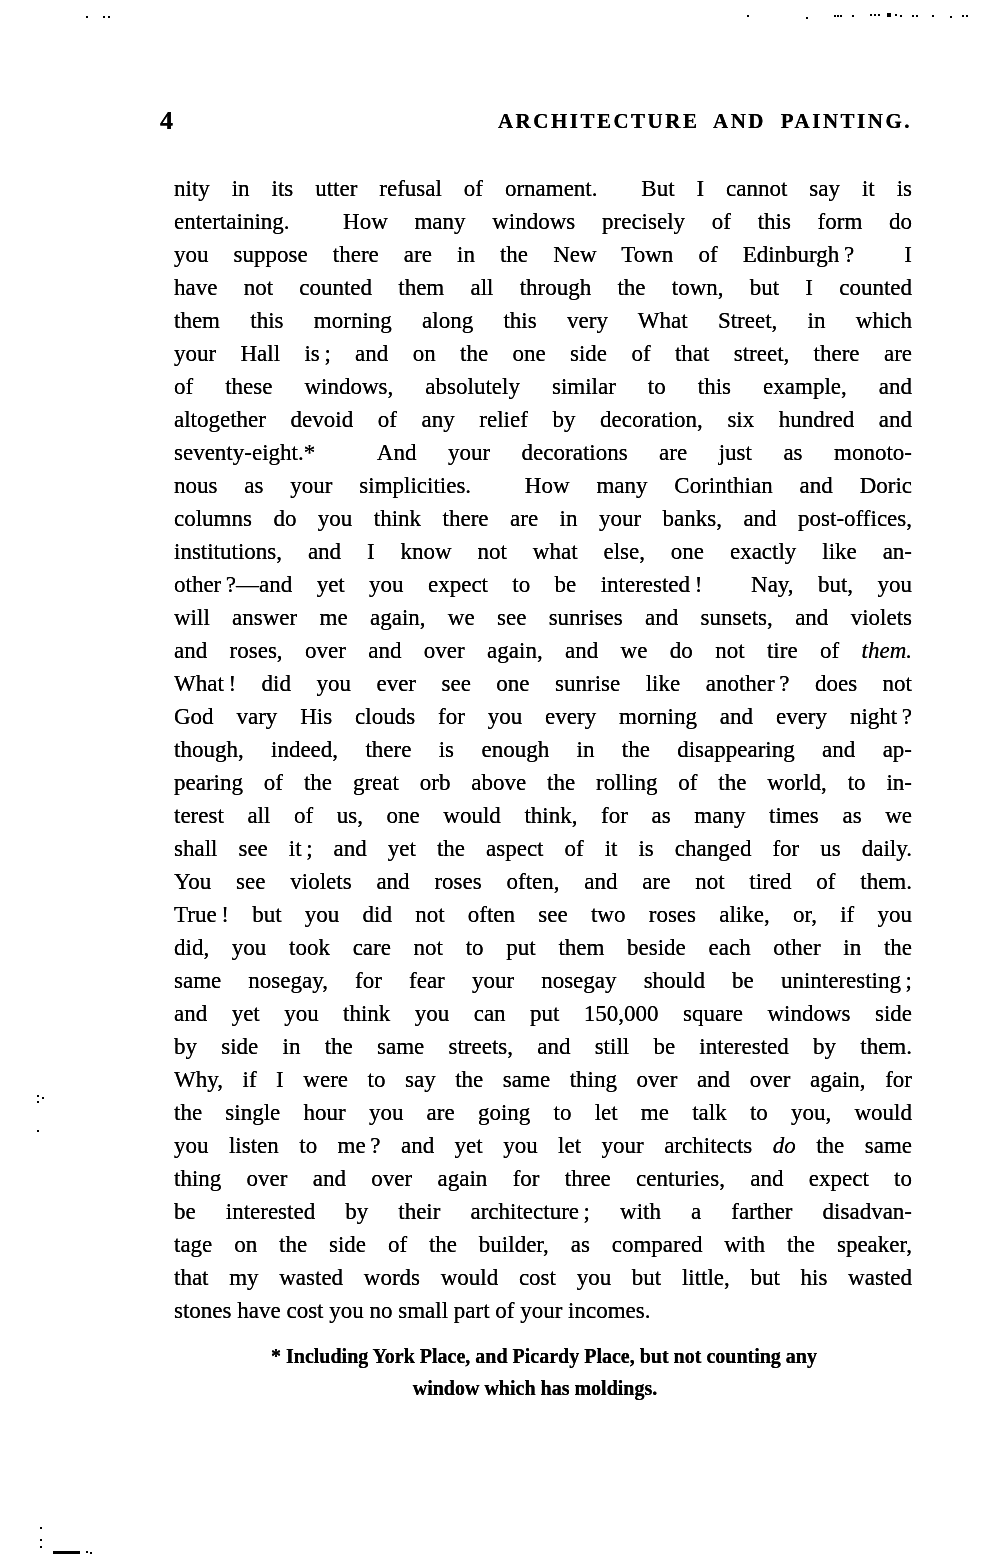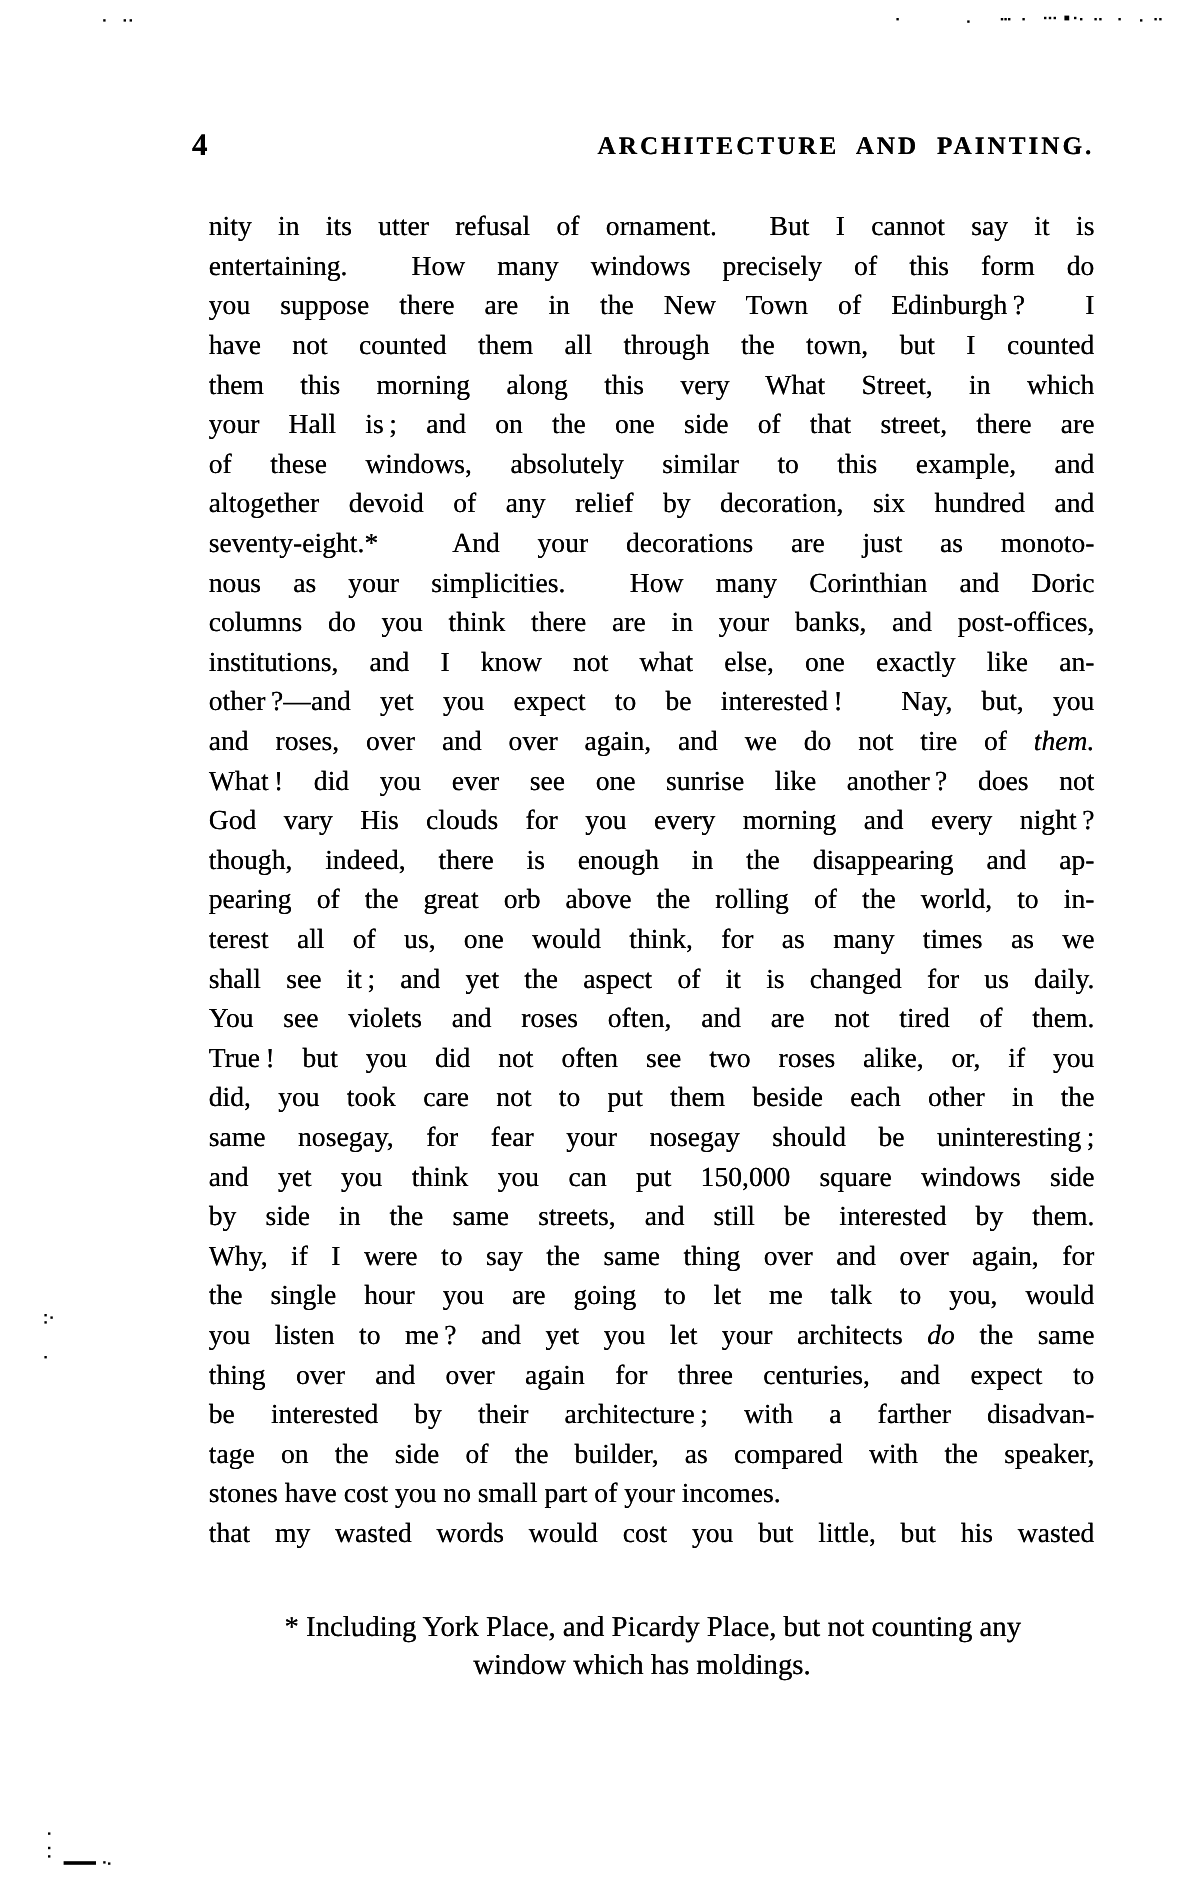--- a/index.html
+++ b/index.html
@@ -67,22 +67,22 @@
     content: "";
     display: inline-block;
     width: 100%;
     height: 0;
   }
   .footnote-block {
     position: absolute;
     top: 1340px;
     left: 158px;
     width: 754px;
-    font-size: 24px;
-    font-weight: normal;
+    font-size: 20px;
+    font-weight: bold;
     text-shadow: 0 0 0.3px currentColor;
   }
   .footnote-block .line {
     height: 32px;
     line-height: 32px;
     overflow: hidden;
     white-space: pre-wrap;
     text-align: center;
   }
   .footnote-block .line:first-child {
@@ -133,41 +133,42 @@
       <div class="line just"><span>have not counted them all through the town, but I counted</span></div>
       <div class="line just"><span>them this morning along this very What Street, in which</span></div>
       <div class="line just"><span>your Hall is ; and on the one side of that street, there are</span></div>
       <div class="line just"><span>of these windows, absolutely similar to this example, and</span></div>
       <div class="line just"><span>altogether devoid of any relief by decoration, six hundred and</span></div>
       <div class="line just"><span>seventy-eight.*  And your decorations are just as monoto-</span></div>
       <div class="line just"><span>nous as your simplicities.  How many Corinthian and Doric</span></div>
       <div class="line just"><span>columns do you think there are in your banks, and post-offices,</span></div>
       <div class="line just"><span>institutions, and I know not what else, one exactly like an-</span></div>
       <div class="line just"><span>other ?—and yet you expect to be interested !  Nay, but, you</span></div>
+      <div class="line just"><span>will answer me again, we see sunrises and sunsets, and violets</span></div>
       <div class="line just"><span>and roses, over and over again, and we do not tire of </span><i>them.</i></div>
       <div class="line just"><span>What ! did you ever see one sunrise like another ? does not</span></div>
       <div class="line just"><span>God vary His clouds for you every morning and every night ?</span></div>
       <div class="line just"><span>though, indeed, there is enough in the disappearing and ap-</span></div>
       <div class="line just"><span>pearing of the great orb above the rolling of the world, to in-</span></div>
       <div class="line just"><span>terest all of us, one would think, for as many times as we</span></div>
       <div class="line just"><span>shall see it ; and yet the aspect of it is changed for us daily.</span></div>
       <div class="line just"><span>You see violets and roses often, and are not tired of them.</span></div>
       <div class="line just"><span>True ! but you did not often see two roses alike, or, if you</span></div>
       <div class="line just"><span>did, you took care not to put them beside each other in the</span></div>
       <div class="line just"><span>same nosegay, for fear your nosegay should be uninteresting ;</span></div>
       <div class="line just"><span>and yet you think you can put 150,000 square windows side</span></div>
       <div class="line just"><span>by side in the same streets, and still be interested by them.</span></div>
       <div class="line just"><span>Why, if I were to say the same thing over and over again, for</span></div>
       <div class="line just"><span>the single hour you are going to let me talk to you, would</span></div>
       <div class="line just"><span>you listen to me ? and yet you let your architects </span><i>do</i><span> the same</span></div>
       <div class="line just"><span>thing over and over again for three centuries, and expect to</span></div>
       <div class="line just"><span>be interested by their architecture ; with a farther disadvan-</span></div>
       <div class="line just"><span>tage on the side of the builder, as compared with the speaker,</span></div>
+      <div class="line just"><span>that my wasted words would cost you but little, but his wasted</span></div>
       <div class="line"><span>stones have cost you no small part of your incomes.</span></div>
-      <div class="line just"><span>that my wasted words would cost you but little, but his wasted</span></div>
     </div>
 
   <div class="footnote-block" id="footnote-block">
       <div class="line just"><span>* Including York Place, and Picardy Place, but not counting any</span></div>
       <div class="line"><span>window which has moldings.</span></div>
     </div>
 
   <div class="speckles"></div>
   <div class="bottom-dash"></div>
 

